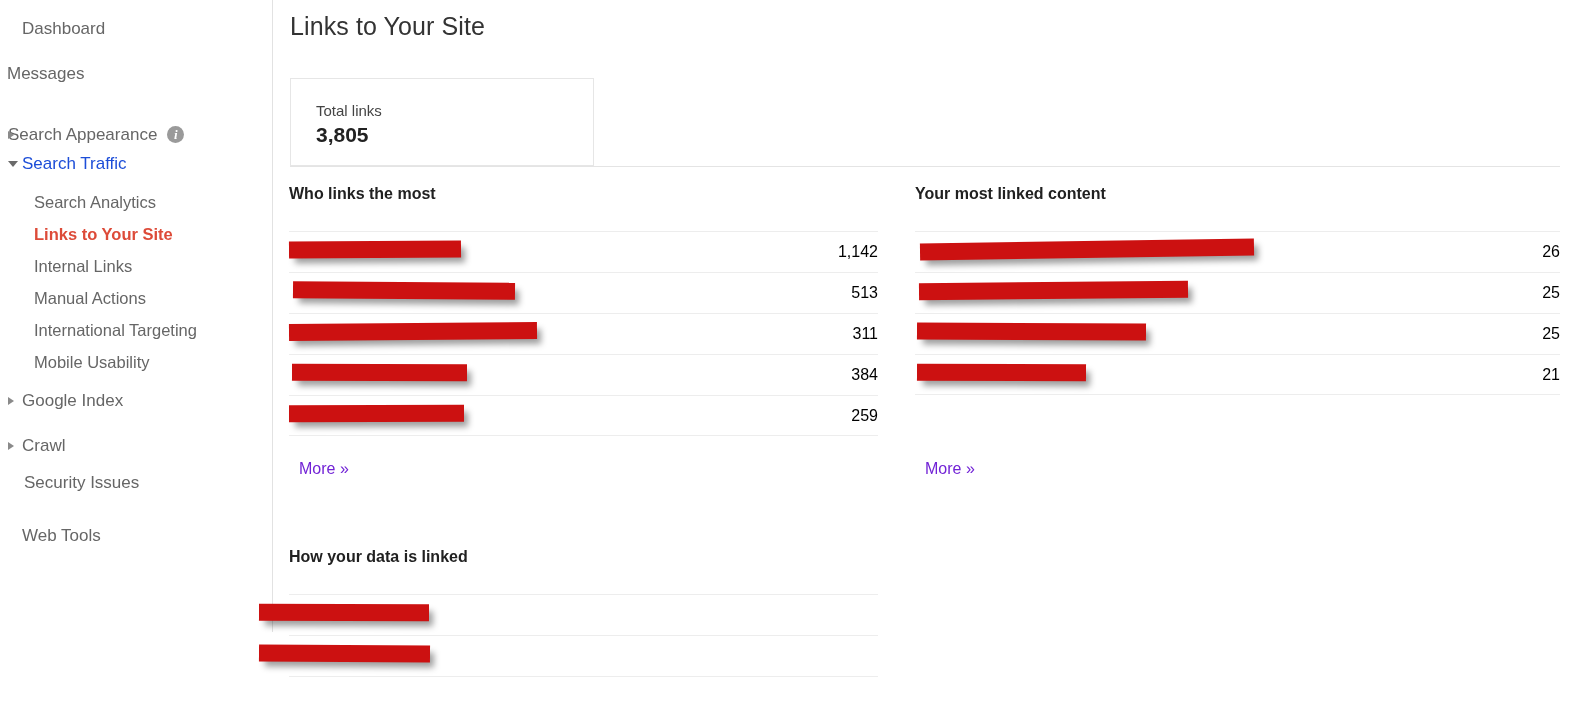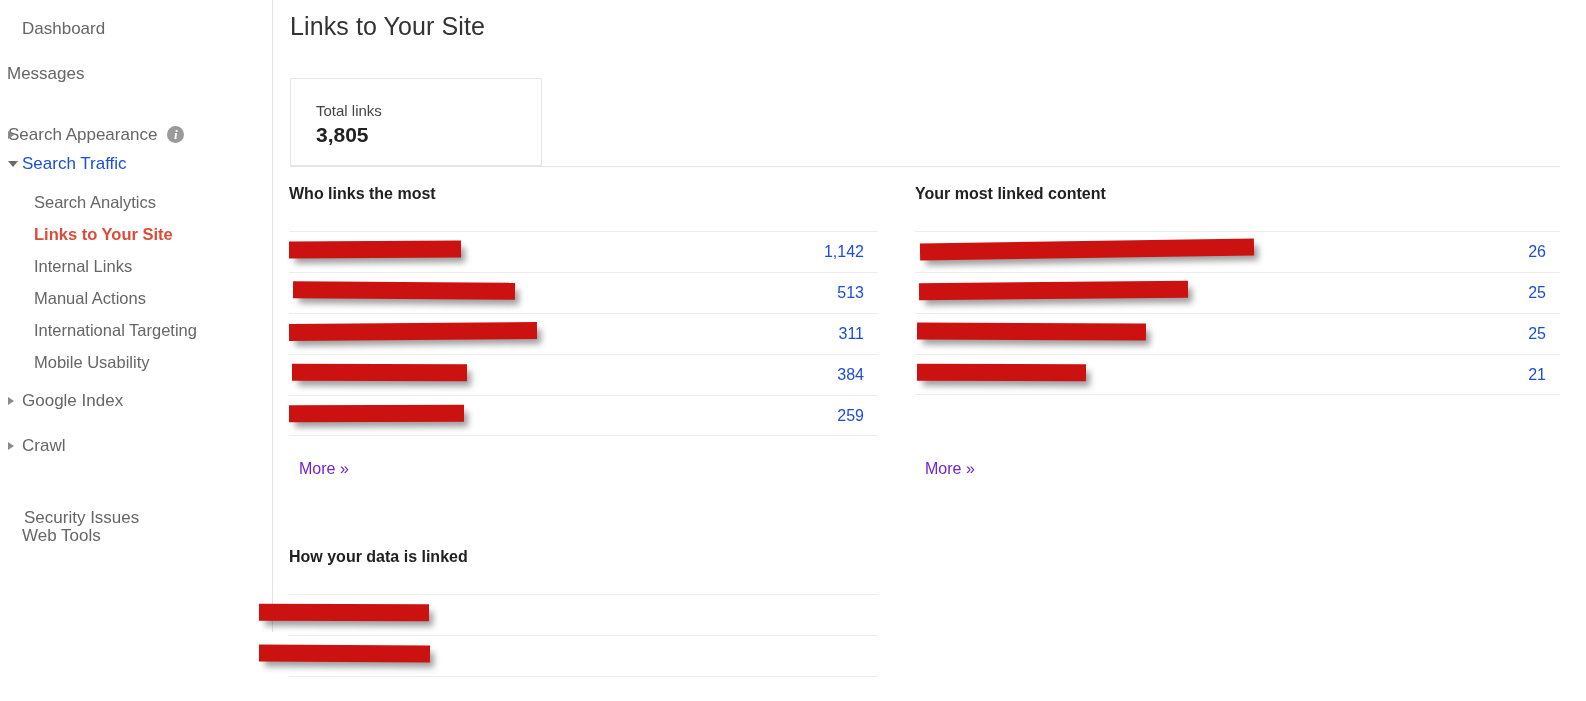--- a/index.html
+++ b/index.html
@@ -105,21 +105,21 @@
     color: #333333;
     font-weight: normal;
     letter-spacing: 0.1px;
   }
 
   
   #totals-card {
     position: absolute;
     left: 16px;
     top: 78px;
-    width: 252px;
+    width: 304px;
     height: 88px;
     border: 1px solid #e6e6e6;
     box-sizing: border-box;
     background: #ffffff;
   }
   #totals-card .card-label {
     position: absolute;
     left: 25px;
     top: 23px;
     font-size: 15px;
@@ -156,24 +156,24 @@
     position: relative;
     height: 41px;
     border-top: 1px solid #ededed;
     box-sizing: border-box;
   }
   .link-row:last-child {
     border-bottom: 1px solid #ededed;
   }
   .row-value {
     position: absolute;
-    right: 14px;
+    right: 0;
     top: 11px;
     font-size: 16px;
-    color: #1d4ed8;
+    color: #000000;
     text-align: right;
   }
   .row-link {
     position: absolute;
     left: 0;
     top: 11px;
     font-size: 15px;
     color: #1a34b8;
     white-space: nowrap;
     overflow: hidden;
@@ -231,21 +231,21 @@
       <span>Mobile Usability</span>
     </div>
     <div class="nav-item top" style="position: absolute; left: 0px; right: 0px; top: 378px; height: 45px;">
       <span class="arrow right"></span>
       <span>Google Index</span>
     </div>
     <div class="nav-item top" style="position: absolute; left: 0px; right: 0px; top: 423px; height: 45px;">
       <span class="arrow right"></span>
       <span>Crawl</span>
     </div>
-    <div class="nav-item top" style="position: absolute; left: 0px; right: 0px; top: 495px; height: 45px; padding-left: 24px;">
+    <div class="nav-item top" style="position: absolute; left: 0px; right: 0px; top: 460px; height: 45px; padding-left: 24px;">
       <span>Security Issues</span>
     </div>
     <div class="nav-item top" style="position: absolute; left: 0px; right: 0px; top: 513px; height: 45px;">
       <span>Web Tools</span>
     </div>
   </div>
 
 <div id="main">
 
   <div id="page-title">Links to Your Site</div>

